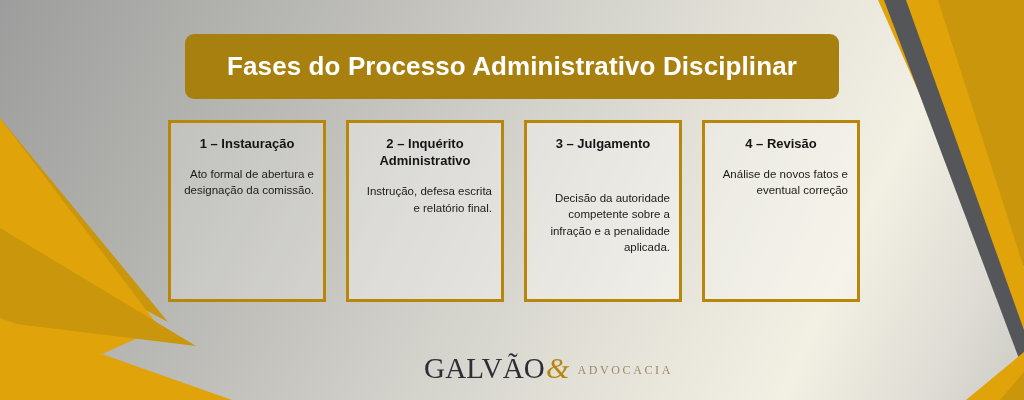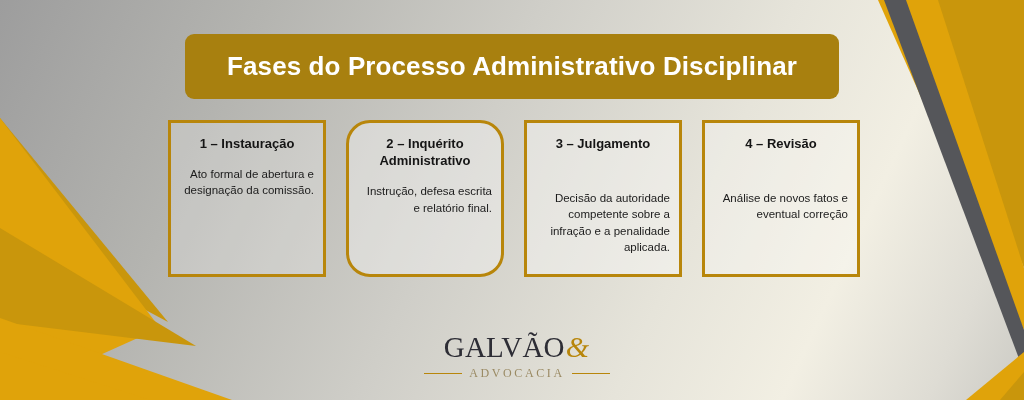--- a/index.html
+++ b/index.html
@@ -63,21 +63,21 @@
     position: absolute;
     left: 168px;
     top: 120px;
     width: 692px;
     height: 157px;
     display: flex;
     justify-content: space-between;
   }
   .card {
     width: 158px;
-    height: 157px;
+    height: 182px;
     box-sizing: border-box;
     border: 3px solid #b8860b;
     padding: 12px 9px 8px 9px;
     display: flex;
     flex-direction: column;
     align-items: center;
     background: rgba(255, 255, 255, 0.30);
   }
   .card-title {
     font-size: 13px;
@@ -92,25 +92,25 @@
     color: #1b1b1b;
     text-align: right;
     line-height: 1.42;
     margin: 0;
   }
 
   
   .logo {
     position: absolute;
     left: 424px;
-    top: 332px;
+    top: 343px;
     width: 186px;
     height: 50px;
     display: flex;
-    flex-direction: column;
+    flex-direction: row;
     align-items: center;
     justify-content: flex-start;
   }
   .logo-wordmark {
     font-family: "Liberation Serif", serif;
     font-size: 29px;
     color: #2d2d35;
     letter-spacing: 0.2px;
     line-height: 1;
     white-space: nowrap;
@@ -169,31 +169,31 @@
     <span class="banner-title">Fases do Processo Administrativo Disciplinar</span>
   </div>
 
   <div class="cards-row">
 
     <div class="card" style="background: rgba(255,255,255,0.22);">
       <p class="card-title">1 – Instauração</p>
       <p class="card-body">Ato formal de abertura e designação da comissão.</p>
     </div>
 
-    <div class="card" style="background: rgba(255,255,255,0.34); border-radius: 24px;">
+    <div class="card" style="background: rgba(255,255,255,0.34);">
       <p class="card-title">2 – Inquérito Administrativo</p>
       <p class="card-body">Instrução, defesa escrita e relatório final.</p>
     </div>
 
     <div class="card" style="background: rgba(255,255,255,0.36); gap: 24px;">
       <p class="card-title">3 – Julgamento</p>
       <p class="card-body">Decisão da autoridade competente sobre a infração e a penalidade aplicada.</p>
     </div>
 
-    <div class="card" style="background: rgba(255,255,255,0.26); gap: 24px;">
+    <div class="card" style="background: rgba(255,255,255,0.26);">
       <p class="card-title">4 – Revisão</p>
       <p class="card-body">Análise de novos fatos e eventual correção</p>
     </div>
 
   </div>
 
   <div class="logo">
     <div class="logo-wordmark">
       <span>GALVÃO</span>
       <span class="logo-amp">&amp;</span>

